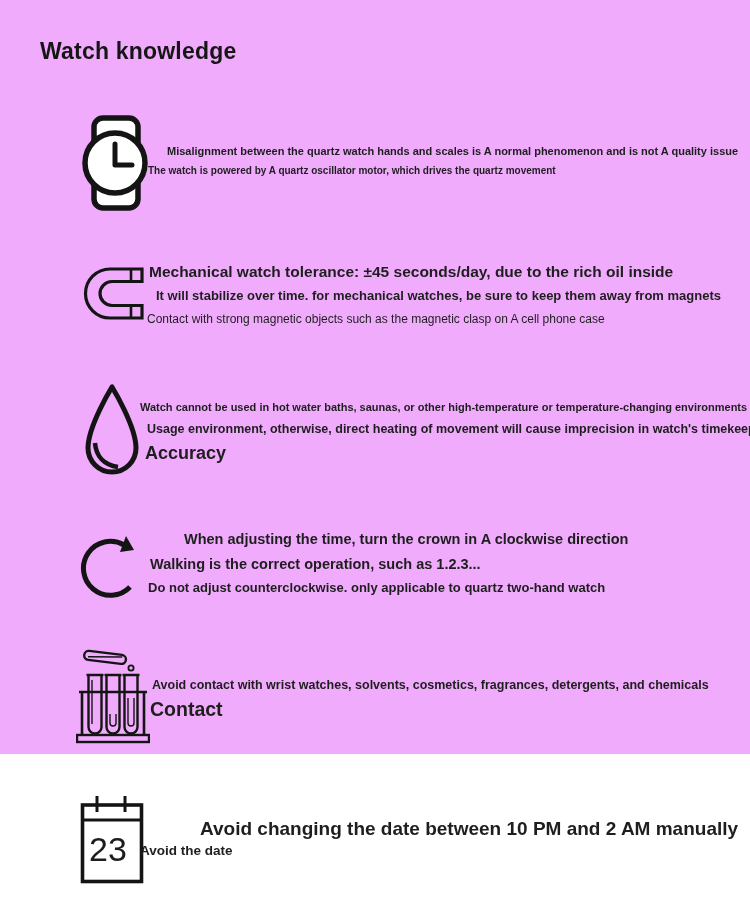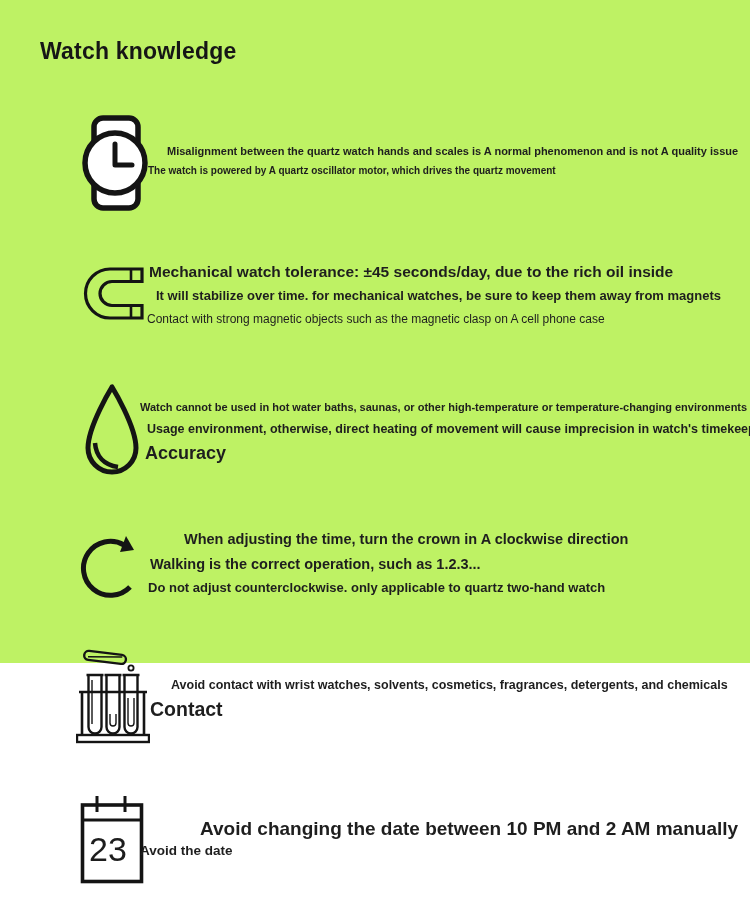--- a/index.html
+++ b/index.html
@@ -1,21 +1,21 @@
 <!DOCTYPE html>
 <html><head>
 <meta charset="utf-8">
 <style>
   html,body{margin:0;padding:0;}
   body{
     width:750px;height:909px;background:#ffffff;
     font-family:"Liberation Sans","DejaVu Sans",sans-serif;
     color:#1c1c1c;overflow:hidden;
   }
-  .page{position:relative;width:750px;height:663px;background:#bef264;}
+  .page{position:relative;width:750px;height:754px;background:#f0abfc;}
   .section{display:contents;}
   .title{
     position:absolute;left:40px;top:38px;margin:0;
     font-size:23px;font-weight:700;color:#161616;letter-spacing:.2px;
   }
   .line{position:absolute;white-space:nowrap;color:#1e1e1e;}
   .b{font-weight:700;}
   .sb{font-weight:500;}
   .icon{position:absolute;display:block;line-height:0;padding-left:40px;}
   svg{display:block;}
@@ -92,21 +92,21 @@
         <path d="M6 46 V89 M68 46 V89" stroke="#141414" stroke-width="2.6"></path>
         <rect x="1" y="89" width="72" height="7" stroke="#141414" stroke-width="2.4"></rect>
         <path d="M10.5 29 H27.5 M12.5 29 V81 A6.5 6.5 0 0 0 25.5 81 V29" stroke="#141414" stroke-width="2.4"></path>
         <path d="M28.5 29 H45.5 M30.5 29 V81 A6.5 6.5 0 0 0 43.5 81 V29" stroke="#141414" stroke-width="2.4"></path>
         <path d="M46.5 29 H63.5 M48.5 29 V81 A6.5 6.5 0 0 0 61.5 81 V29" stroke="#141414" stroke-width="2.4"></path>
         <path d="M16 34 V78" stroke="#141414" stroke-width="1.4"></path>
         <path d="M34 68 V77 A3 3 0 0 0 40 77 V68" stroke="#141414" stroke-width="1.4"></path>
         <path d="M52 52 V77 A3 3 0 0 0 58 77 V52" stroke="#141414" stroke-width="1.4"></path>
       </svg>
     </span>
-    <div class="line b" style="left:152px;top:678px;font-size:12.5px;margin-left:19px;">Avoid contact with wrist watches, solvents, cosmetics, fragrances, detergents, and chemicals</div>
+    <div class="line b" style="left:152px;top:678px;font-size:12.5px;">Avoid contact with wrist watches, solvents, cosmetics, fragrances, detergents, and chemicals</div>
     <div class="line b" style="left:150px;top:698px;font-size:19.5px;">Contact</div>
   </div>
 
   
   <div class="section">
     <span class="icon" style="left:40px;top:792px;">
       <svg width="64" height="92" viewBox="0 0 64 92" fill="none">
         <rect x="2.5" y="13" width="59" height="76.5" stroke="#141414" stroke-width="3.6"></rect>
         <path d="M2.5 28 H61.5" stroke="#141414" stroke-width="3"></path>
         <path d="M17 4 V20 M45 4 V20" stroke="#141414" stroke-width="3"></path>

